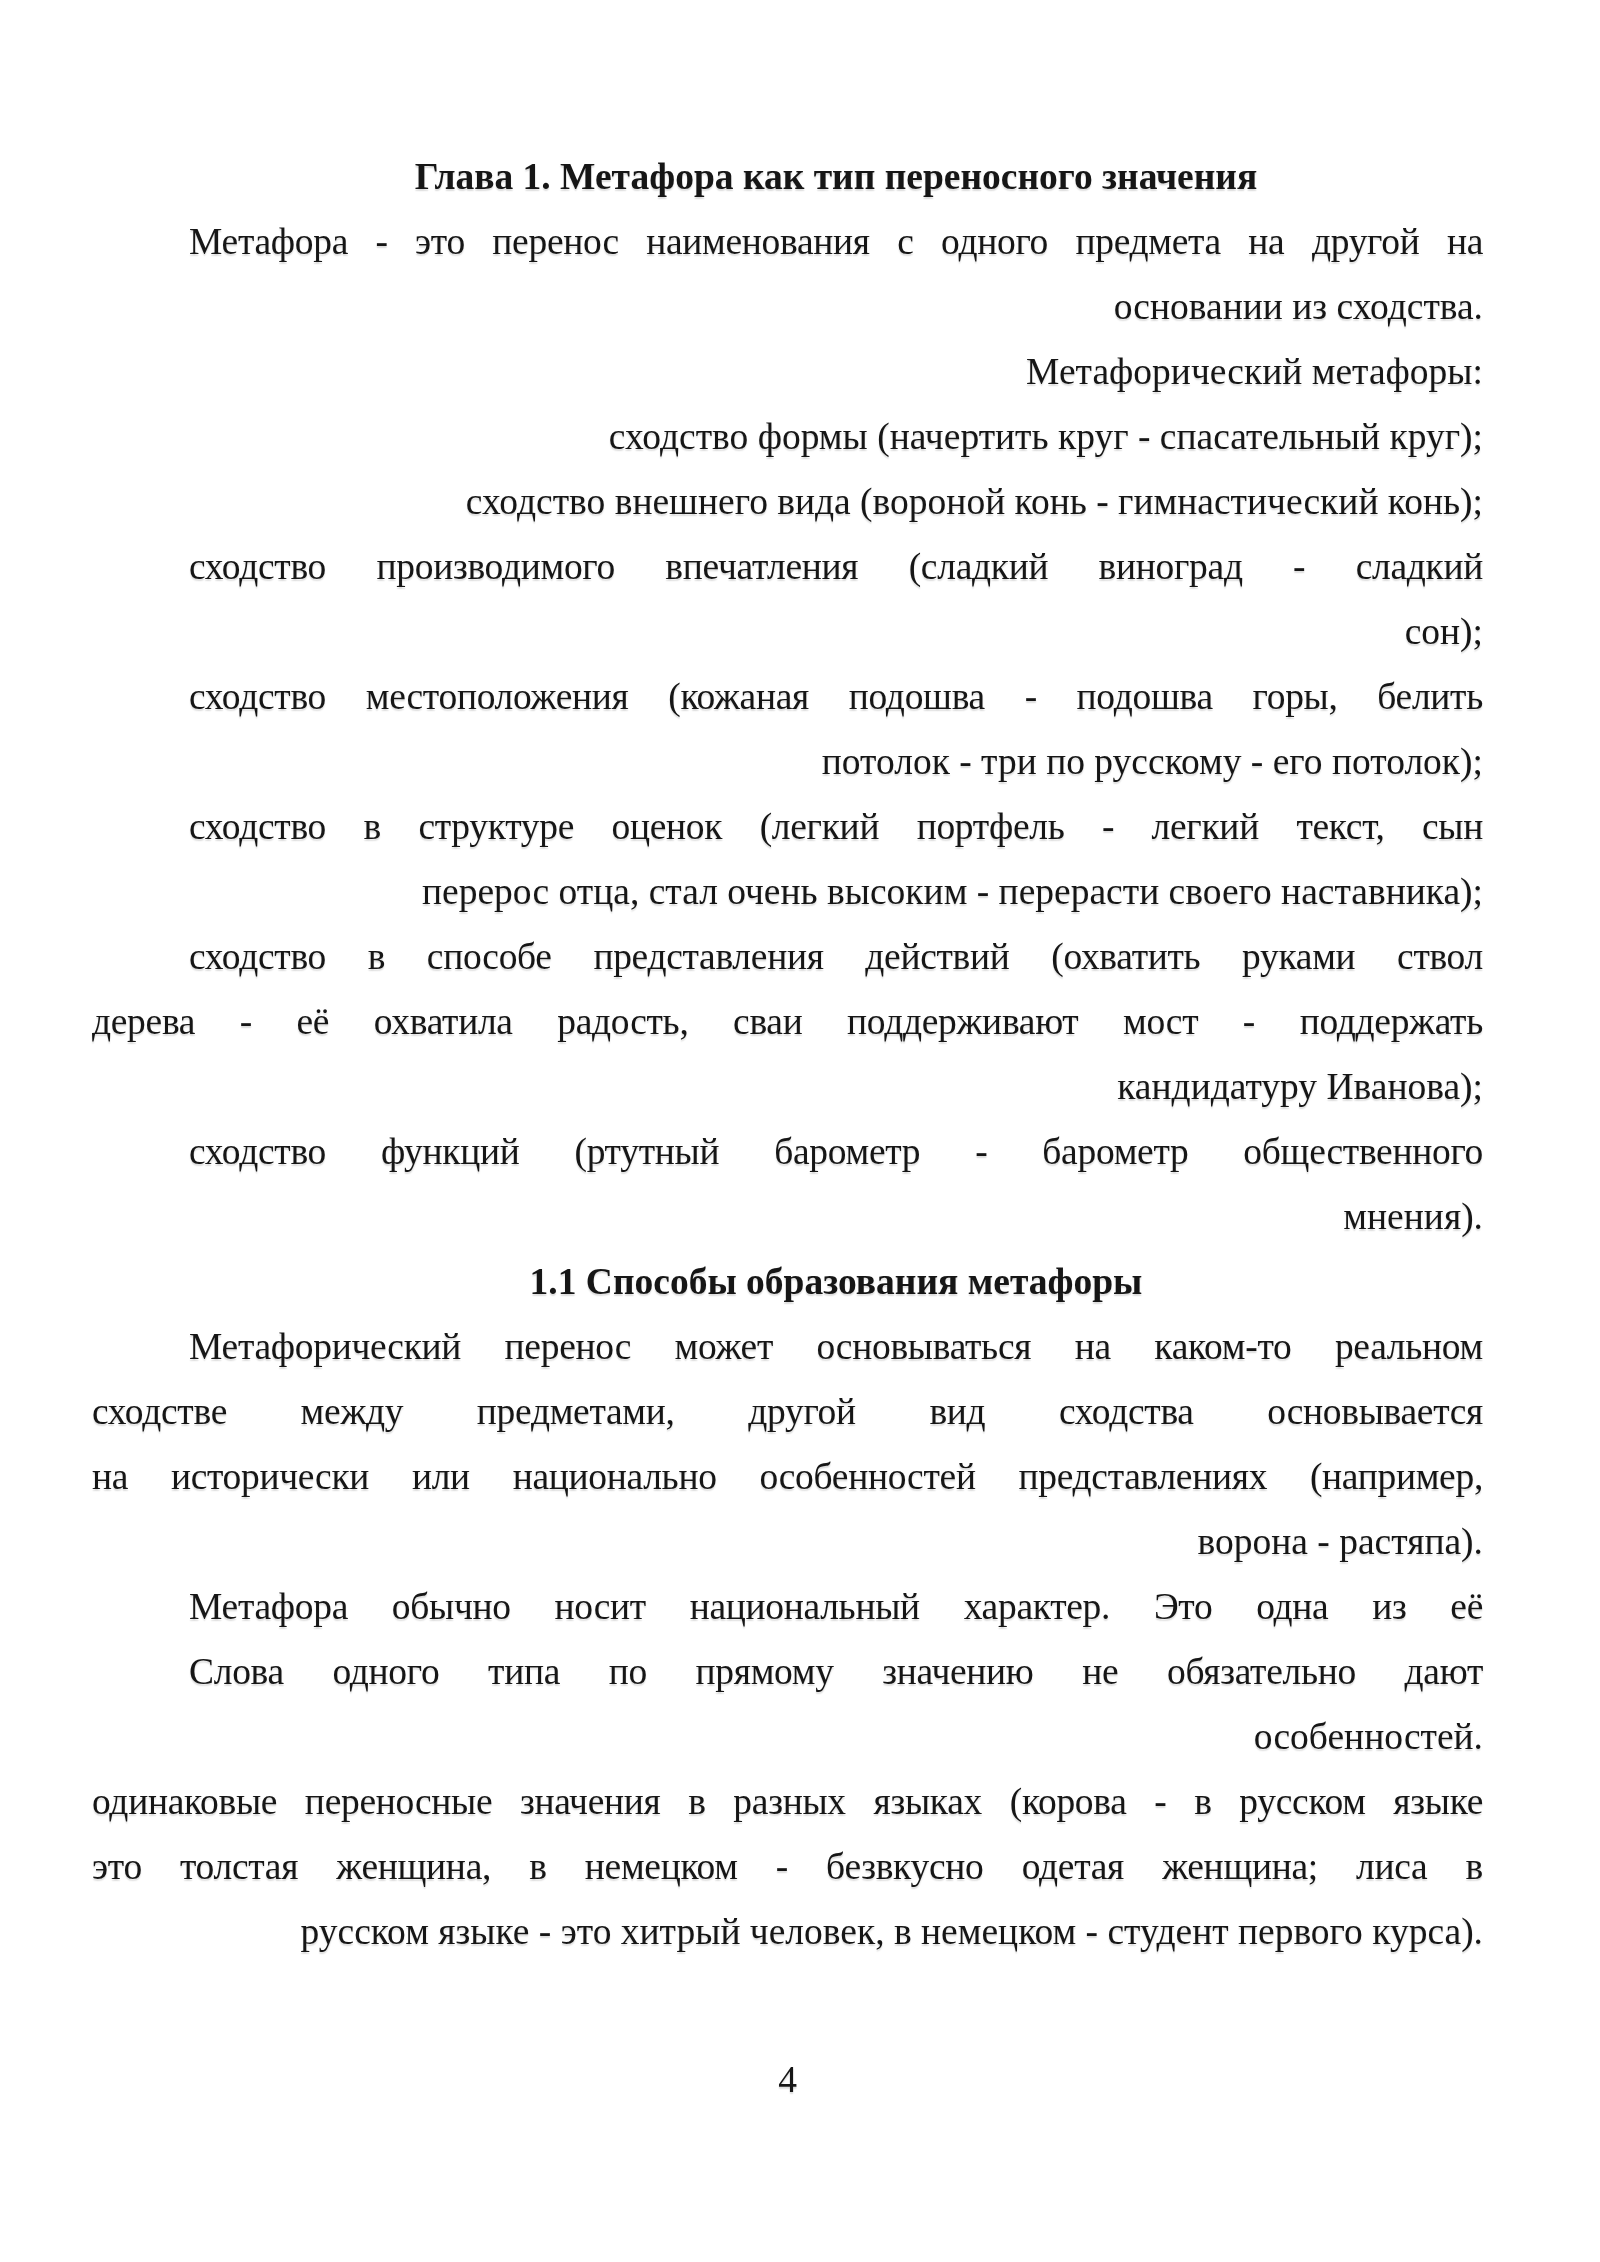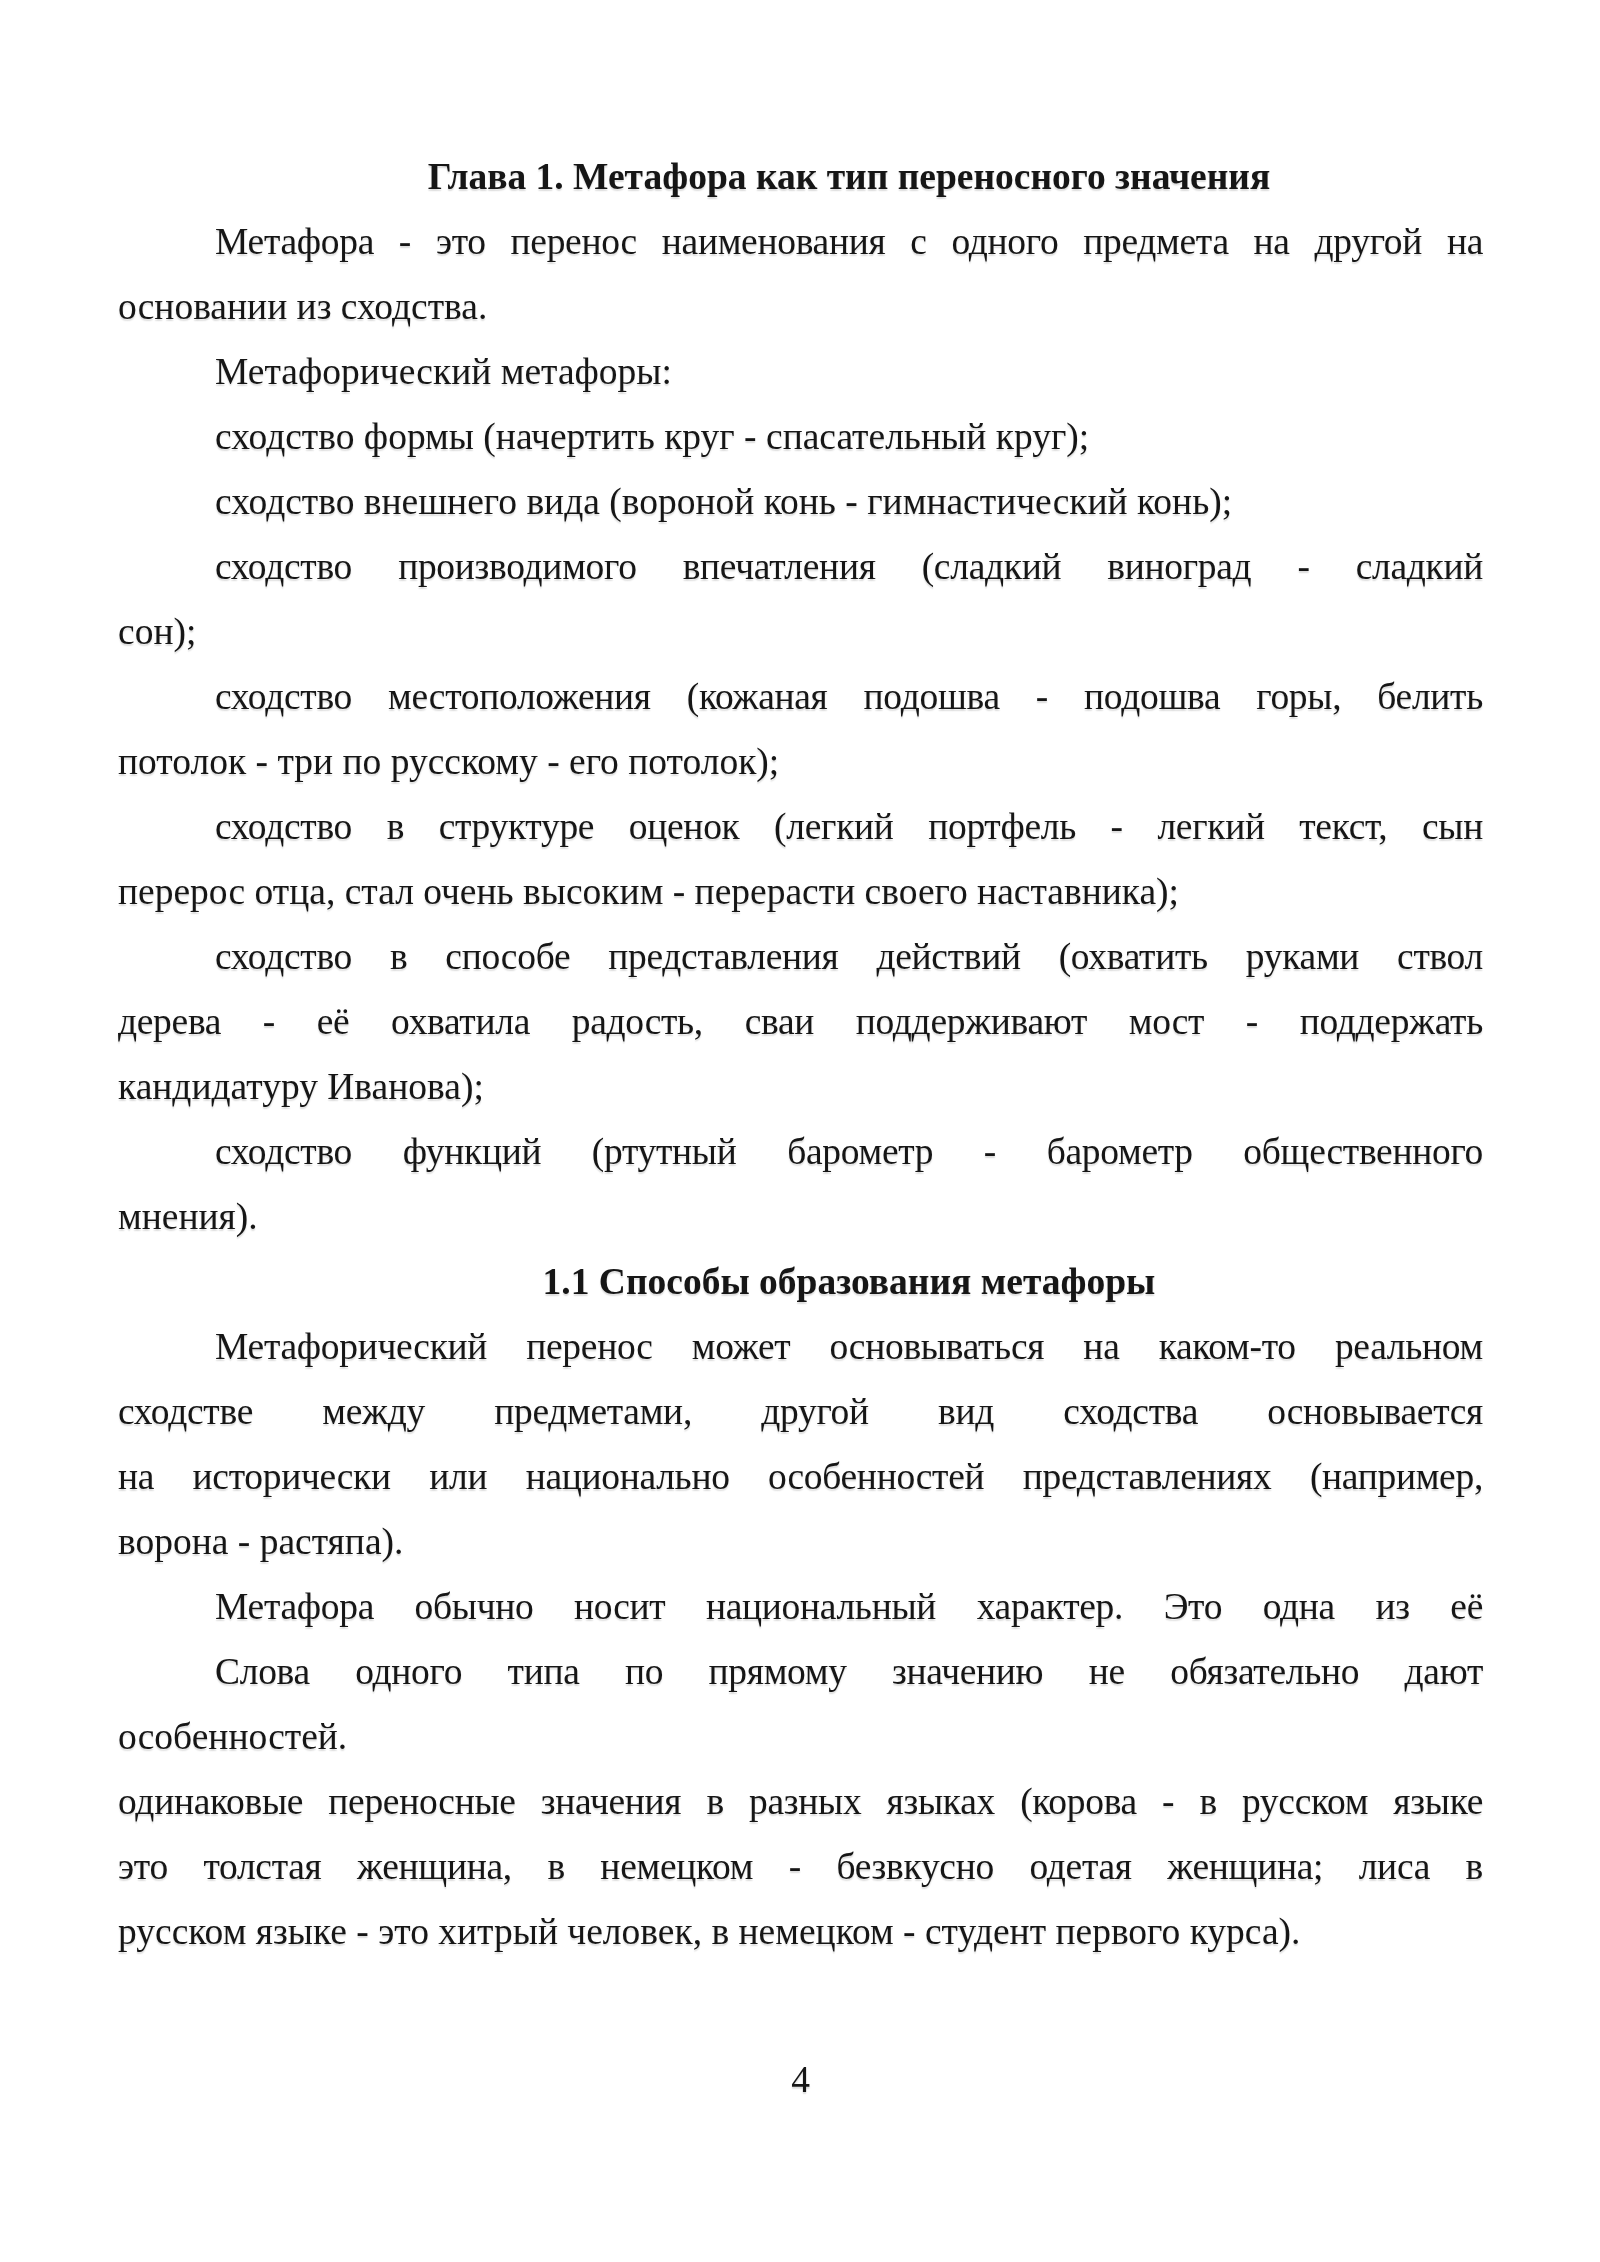--- a/index.html
+++ b/index.html
@@ -2,21 +2,21 @@
 <html><head>
 <meta charset="utf-8">
 <style>
   html, body { margin: 0; padding: 0; background: #ffffff; }
   .page {
     position: relative;
     width: 1600px;
     height: 2262px;
     box-sizing: border-box;
     background: #ffffff;
-    padding: 144px 117px 0 118px;
+    padding: 144px 117px 0 92px;
     font-family: "Liberation Serif", "DejaVu Serif", serif;
     font-size: 37.5px;
     line-height: 65px;
     color: #161616;
     overflow: hidden;
     text-shadow: 0 2px 1.5px rgba(0,0,0,0.14);
   }
   .heading {
     font-weight: bold;
     text-align: center;
@@ -24,21 +24,21 @@
     white-space: nowrap;
   }
   .line {
     text-align: justify;
     text-align-last: justify;
     word-spacing: -3px;
     letter-spacing: -0.3px;
   }
   .line.first { text-indent: 97px; }
   .line.last {
-    text-align: left;
+    text-align: right;
     text-align-last: auto;
     word-spacing: 0;
     letter-spacing: 0;
   }
   .page-number {
     margin-top: 83px;
     text-align: center;
   }
 </style>
 </head>

